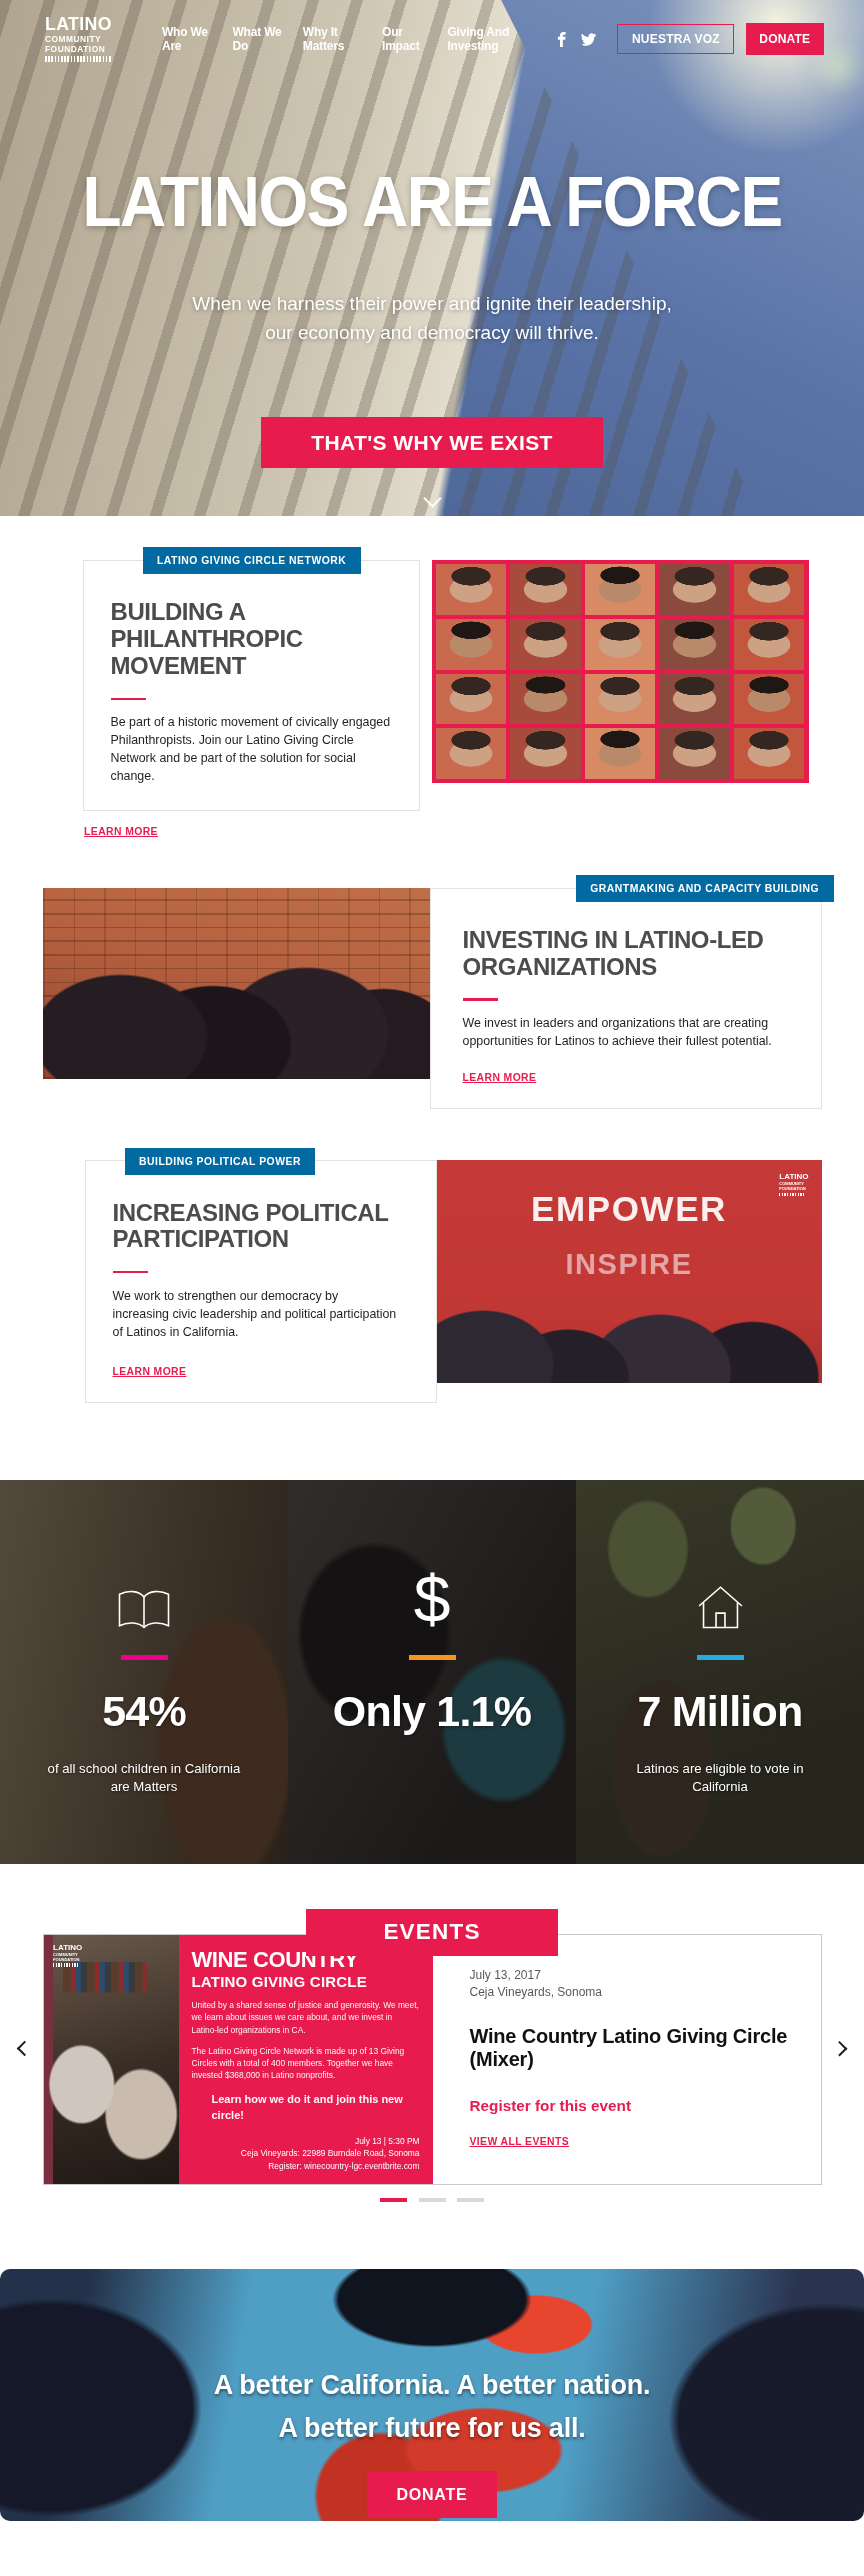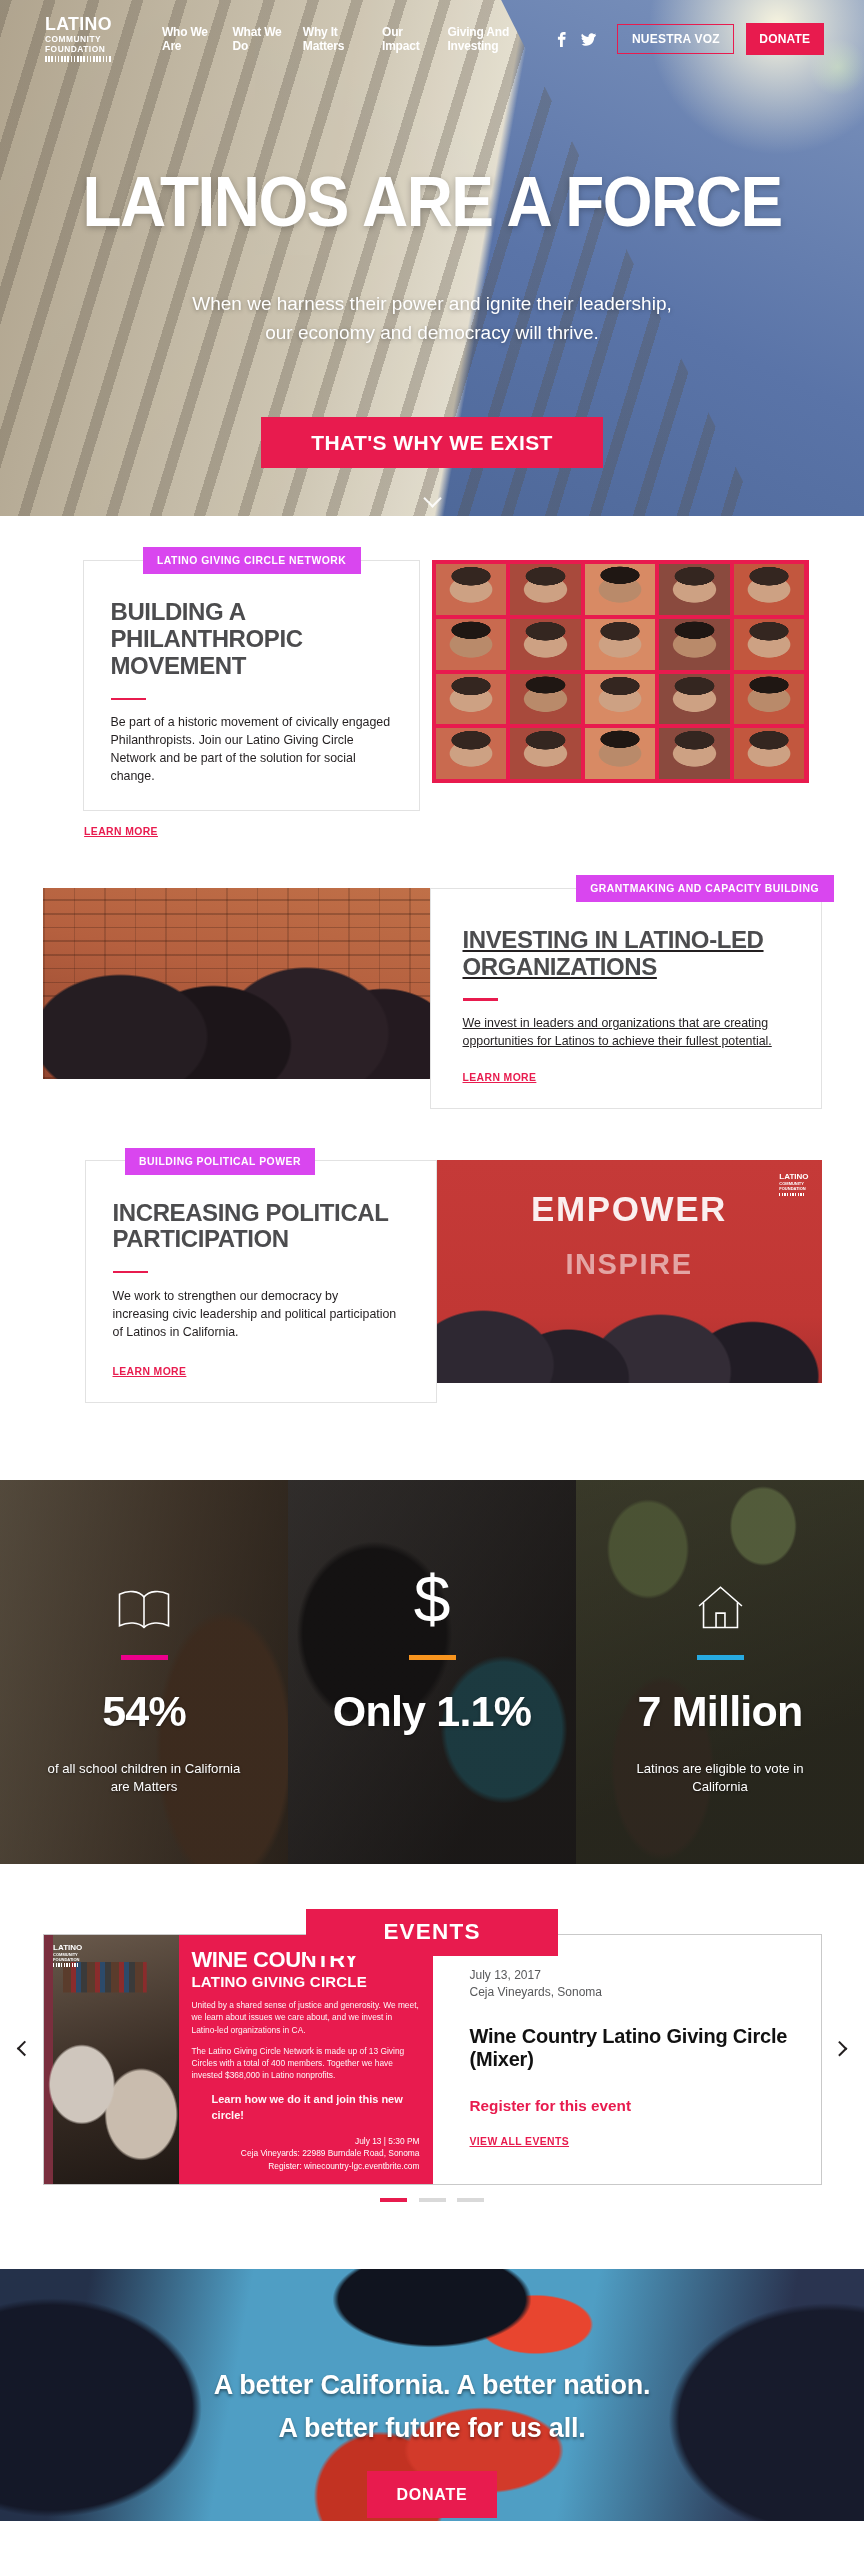--- a/index.html
+++ b/index.html
@@ -67,21 +67,21 @@
     transform: rotate(45deg); cursor: pointer; opacity: .9;
   }
 
   
   .prog { display: flex; align-items: flex-start; }
   .prog-card {
     position: relative; border: 0.8px solid #e2e2e2; background: #fff;
     padding: 27px 27px 24px;
   }
   .tag {
-    position: absolute; top: -13.7px; background: #d946ef; color: #fff;
+    position: absolute; top: -13.7px; background: #0369a1; color: #fff;
     font-size: 10.4px; font-weight: bold; letter-spacing: 0.5px;
     padding: 8px 14.5px; white-space: nowrap;
   }
   .prog h2 {
     color: #4c4c4e; font-size: 24px; font-weight: bold; letter-spacing: -0.4px;
     line-height: 1.12; margin-top: 11.2px;
   }
   .red-rule { width: 35px; height: 2.4px; background: #e81b4e; margin: 17.7px 0 14.5px; }
   .prog p { font-size: 12.4px; line-height: 1.45; color: #231f20; }
   .learn-more {
@@ -105,21 +105,21 @@
   }
   .face:nth-child(5n+1) { --bg: #c96a4f; }
   .face:nth-child(5n+2) { --bg: #a84a3c; }
   .face:nth-child(5n+3) { --bg: #d88a64; }
   .face:nth-child(5n+4) { --bg: #8a4a3e; }
   .face:nth-child(5n+5) { --bg: #c2573e; }
   .face:nth-child(3n)   { background-image:
       radial-gradient(46% 28% at 50% 22%, #1f1713 0 60%, transparent 62%),
       radial-gradient(52% 44% at 50% 50%, #b98a6a 0 57%, transparent 60%); }
 
-  .sec2 { margin-top: 50px; text-decoration: underline; }
+  .sec2 { margin-top: 50px; }
   .photo-group {
     width: 387px; height: 191px; flex: 0 0 auto;
     background:
       radial-gradient(38% 55% at 20% 78%, #251d22 0 58%, transparent 60%),
       radial-gradient(34% 52% at 44% 82%, #1c1519 0 58%, transparent 60%),
       radial-gradient(36% 58% at 68% 76%, #2b2026 0 58%, transparent 60%),
       radial-gradient(30% 46% at 88% 80%, #241a20 0 58%, transparent 60%),
       repeating-linear-gradient(0deg, rgba(40,18,10,.25) 0 1.6px, transparent 1.6px 13.7px),
       repeating-linear-gradient(90deg, rgba(40,18,10,.18) 0 1.6px, transparent 1.6px 30.5px),
       linear-gradient(12deg, #94452f, #b5603f 55%, #c07048);
@@ -224,20 +224,21 @@
   .cta {
     margin-top: 67px; height: 252px; position: relative; text-align: center; overflow: hidden;
     background:
       radial-gradient(18% 30% at 50% 12%, #10141f 0 60%, transparent 64%),
       radial-gradient(9% 16% at 62% 22%, #e8452f 0 70%, transparent 74%),
       radial-gradient(14% 26% at 56% 72%, #d23a2a 0 62%, transparent 66%),
       radial-gradient(12% 40% at 44% 90%, #c23222 0 60%, transparent 64%),
       radial-gradient(28% 70% at 6% 55%, #141828 0 58%, transparent 62%),
       radial-gradient(30% 75% at 96% 60%, #171b2c 0 58%, transparent 62%),
       linear-gradient(100deg, #24314a 0 10%, #4f9ec4 28%, #4f9ec4 66%, #2a3450 88%);
+    border-radius: 10px;
   }
   .cta-line { color: #fff; font-size: 27px; font-weight: bold; letter-spacing: -0.2px;
     line-height: 1.6; text-shadow: 0 1.6px 3.2px rgba(0,0,0,.45); }
   .cta-lines { padding-top: 95px; }
   .btn-donate-lg { display: inline-block; margin-top: 21px; background: #e81b4e; color: #fff;
     font-size: 16px; font-weight: bold; letter-spacing: 0.8px; padding: 14.5px 29px; cursor: pointer; }
 </style>
 </head>
 <body>
 

